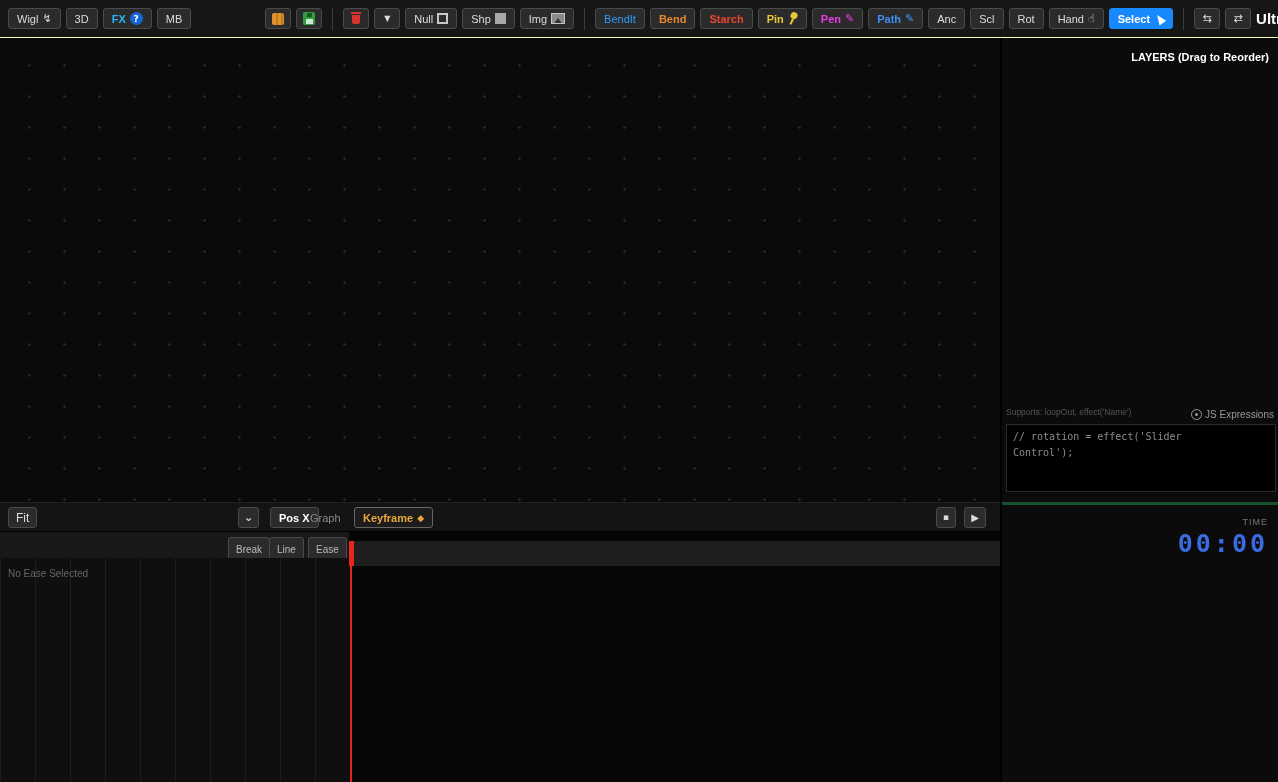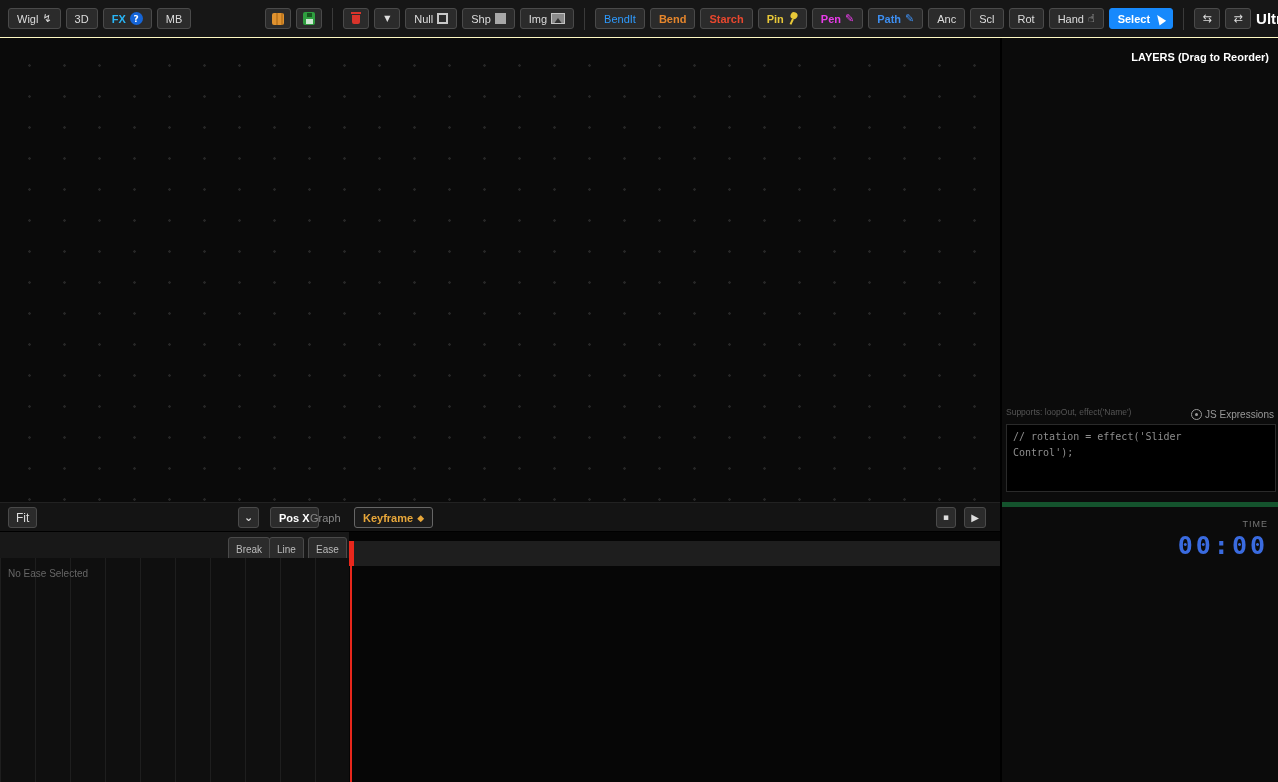--- a/index.html
+++ b/index.html
@@ -60,21 +60,21 @@
                    font-size:11px; font-weight:bold; }
   .expr-head { position:absolute; top:369px; left:4px; right:4px; height:15px; display:flex;
                justify-content:space-between; }
   .expr-note { color:#555; font-size:8.5px; }
   .expr-right { display:flex; align-items:center; gap:3px; color:#999; font-size:10px; }
   .ic-expression { width:11px; height:11px; border:1px solid #999; border-radius:50%; position:relative; flex:none; }
   .ic-expression::after { content:""; position:absolute; left:3px; top:3px; width:3px; height:3px; border-radius:50%; background:#999; }
   .expr-code { position:absolute; top:386px; left:4px; width:270px; height:68px; background:#000;
                border:1px solid #2a2a2a; color:#8d8d8d; font-family:"DejaVu Sans Mono",monospace;
                font-size:10px; line-height:1.55; padding:4px 6px; resize:none; white-space:pre-wrap; outline:none; }
-  .time-section { position:absolute; top:464px; left:0; right:0; border-top:5px solid #14532d;
+  .time-section { position:absolute; top:464px; left:0; right:0; border-top:3px solid #14532d;
                   padding:12px 10px 0 0; text-align:right; }
   .time-label { color:#777; font-size:9px; letter-spacing:1px; }
   .time-value { margin-top:2px; color:#3a6be0; font-family:"DejaVu Sans Mono",monospace;
                 font-size:25px; font-weight:bold; letter-spacing:3px; }
 
   
   .row-a { position:absolute; left:0; top:502px; width:1000px; height:30px; background:#141414;
            border-top:1px solid #222; border-bottom:1px solid #000; }
   .row-a .btn { position:absolute; top:4px; }
   .fit-btn { left:8px; padding:0 7px; font-size:12px; }

